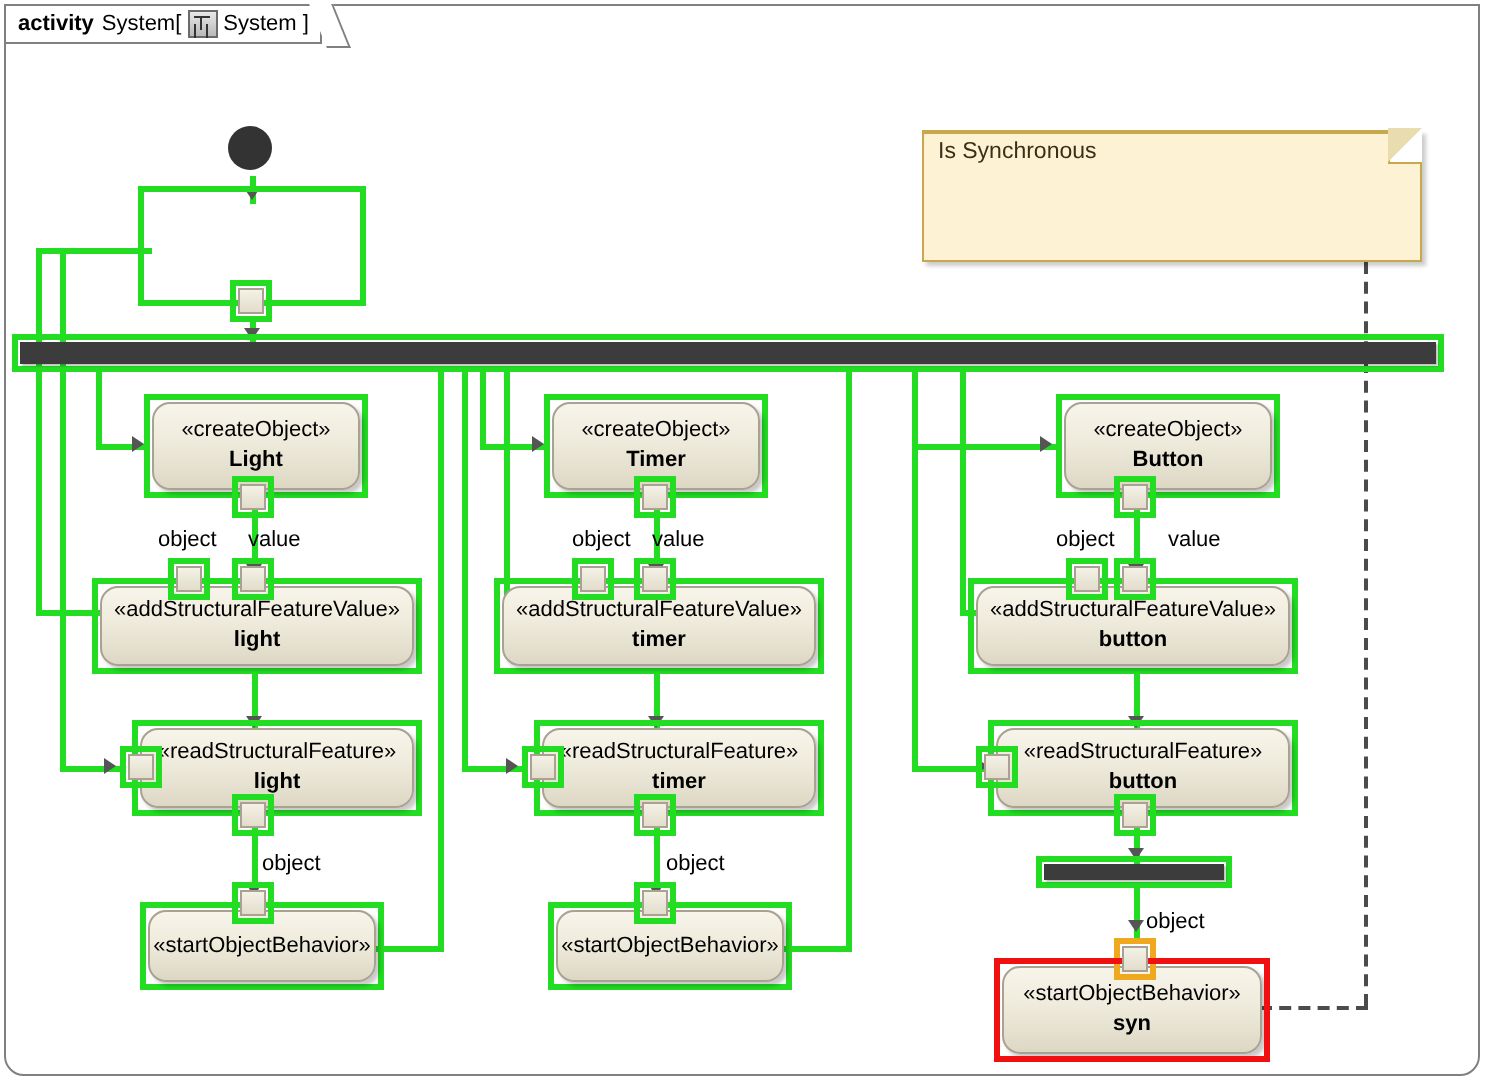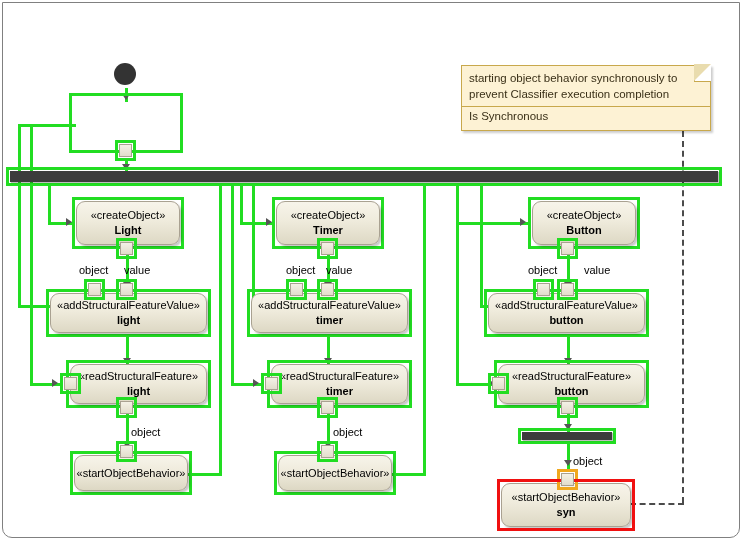--- a/index.html
+++ b/index.html
@@ -78,20 +78,27 @@
   
   .dash-v{position:absolute;border-left:2px dashed #4b4b4b;z-index:1;}
   .dash-h{position:absolute;border-top:2px dashed #4b4b4b;z-index:1;}
 </style>
 </head>
 <body>
 
 <div id="canvas">
 
   <div class="frame"></div>
+  <div class="frame-header">
+    <span class="kw">activity</span>
+    <span>System[</span>
+    <span class="hdr-icon"></span>
+    <span>System ]</span>
+    <span class="fh-corner"></span>
+  </div>
 
   <div class="lyr">
 
     <div class="e ev" style="left:125px;top:88px;height:14px;"></div>
     <div class="arw arw-d" style="left:122px;top:94px;"></div>
 
     <div class="e ev" style="left:125px;top:158px;height:16px;"></div>
     <div class="arw arw-d" style="left:122px;top:164px;"></div>
 
     <div class="e eh" style="left:18px;top:124px;width:58px;"></div>
@@ -163,21 +170,20 @@
 
     <div class="e ev" style="left:567px;top:412px;height:22px;"></div>
     <div class="arw arw-d" style="left:564px;top:424px;"></div>
 
     <div class="e ev" style="left:567px;top:444px;height:28px;"></div>
     <div class="arw arw-d" style="left:564px;top:460px;"></div>
   </div>
 
   <div class="note" style="left:461px;top:65px;width:250px;height:66px;">
     <div class="note-fold"></div>
-    <div class="note-body">starting object behavior synchronously to prevent Classifier execution completion</div>
     <div class="note-div"></div>
     <div class="note-foot">Is Synchronous</div>
   </div>
   <div class="dash-v" style="left:682px;top:131px;height:372px;"></div>
   <div class="dash-h" style="left:630px;top:503px;width:54px;"></div>
 
   <div class="initial" style="left:114px;top:63px;"></div>
 
   <div class="barsel" style="left:6px;top:167px;width:716px;height:19px;"></div>
   <div class="bar" style="left:10px;top:171px;width:708px;height:11px;"></div>

